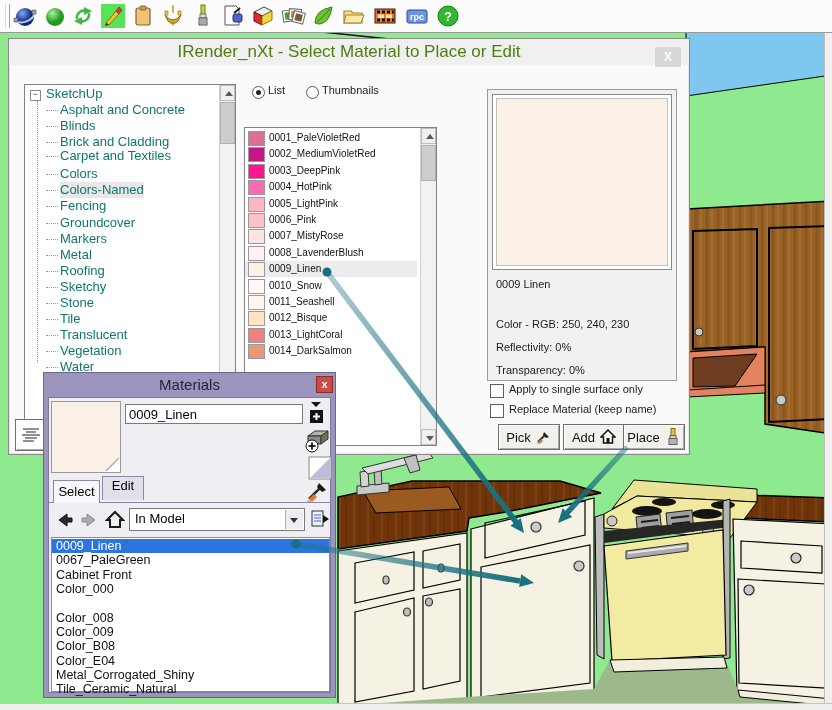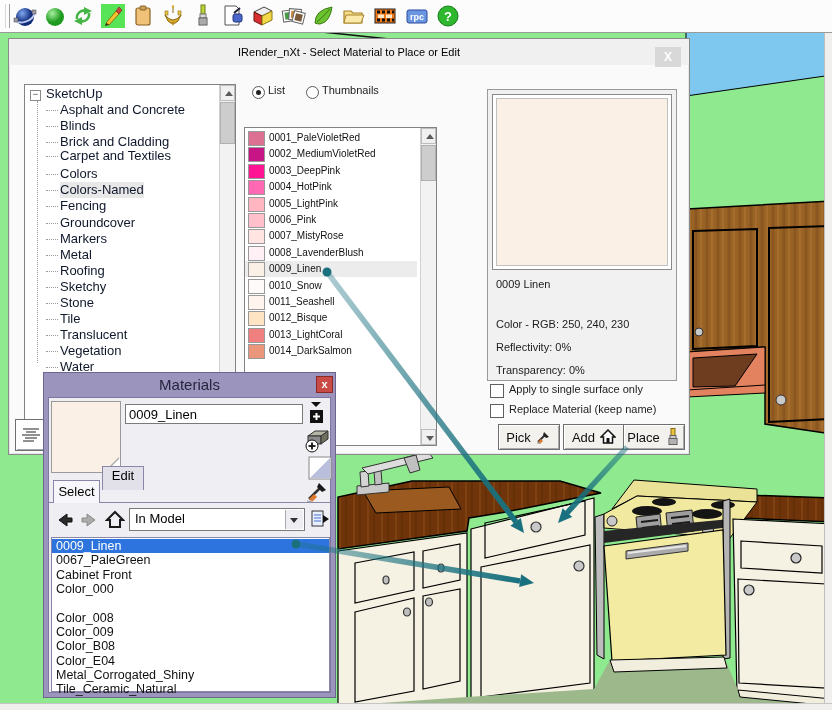--- a/index.html
+++ b/index.html
@@ -12,24 +12,24 @@
   
   .sunken{background:#fff;border:1px solid #828282;}
   .btn3d{background:#F2F1EE;border:1px solid #6f6f6f;
          box-shadow:inset 1px 1px 0 #ffffff, inset -1px -1px 0 #a8a8a8;
          display:flex;align-items:center;justify-content:center;gap:5px;font-size:13px;color:#111;}
   .lbl{font-size:11px;color:#1b1b1b;white-space:nowrap;}
   
   #irender{left:8px;top:38px;width:682px;height:417px;background:#FAFAFA;
            border:1px solid #8a8a8a;box-shadow:0 0 0 1px #e6e6e6 inset;z-index:10;box-sizing:border-box;}
   #ir-title{left:0;top:0;width:100%;height:26px;text-align:center;line-height:26px;
-            font-size:11px;color:#000000;background:#F0F0F0;}
+            font-size:17px;color:#4d7c0f;background:#F0F0F0;}
   #ir-close{left:646px;top:8px;width:26px;height:20px;background:#D8D8D8;color:#fff;
             font-size:12px;font-weight:bold;text-align:center;line-height:20px;}
-  .tree-row{position:absolute;height:16px;line-height:16px;font-size:13px;color:#0f172a;white-space:nowrap;}
+  .tree-row{position:absolute;height:16px;line-height:16px;font-size:13px;color:#0f766e;white-space:nowrap;}
   .tree-dash{position:absolute;left:-14px;top:8px;width:12px;border-top:1px dotted #9b9b9b;}
   .minusbox{position:absolute;left:5px;top:5px;width:9px;height:9px;border:1px solid #8a8a8a;background:#fff;
             font-size:9px;line-height:7px;text-align:center;color:#333;}
   .vscroll{position:absolute;right:0;top:0;bottom:0;width:15px;background:#F2F2F2;border-left:1px solid #d0d0d0;}
   .sbtn{position:absolute;left:0;width:15px;height:16px;background:#F0F0F0;border:1px solid #bdbdbd;box-sizing:border-box;}
   .sbtn i{position:absolute;left:3.5px;width:0;height:0;border-left:4px solid transparent;border-right:4px solid transparent;}
   .sbtn.up i{top:5px;border-bottom:5px solid #5a5a5a;}
   .sbtn.dn i{top:6px;border-top:5px solid #5a5a5a;}
   .sthumb{position:absolute;left:0;width:15px;background:#CDCDCD;border:1px solid #b0b0b0;box-sizing:border-box;}
   .clr-row{position:absolute;left:0;width:172px;height:16px;}
@@ -44,21 +44,21 @@
        z-index:20;box-sizing:border-box;}
   #mat-title{left:0;top:0;width:100%;height:24px;text-align:center;line-height:24px;font-size:15px;color:#26253F;}
   #mat-close{left:272px;top:3px;width:17px;height:17px;background:#C94B45;border:1px solid #8a2a28;
              color:#fff;font-size:11px;font-weight:bold;text-align:center;line-height:15px;box-sizing:border-box;}
   #mat-body{left:4px;top:24px;width:283px;height:296px;background:#EFEEF2;border:1px solid #7d78a0;box-sizing:border-box;}
   #mat-swatch{left:2px;top:3px;width:68px;height:70px;background:#FAF0E6;border:1px solid #9a9a9a;}
   #mat-swatch .fold{position:absolute;right:0;bottom:0;width:0;height:0;border-left:14px solid transparent;border-bottom:14px solid #fff;filter:drop-shadow(-1px -1px 0 #aaa);}
   #mat-name{left:76px;top:6px;width:170px;height:18px;border:1px solid #7a7a7a;font-size:13px;padding:0 3px;font-family:inherit;}
   .tab{position:absolute;font-size:13px;text-align:center;box-sizing:border-box;}
   #tab-select{left:4px;top:82px;width:47px;height:23px;background:#F7F6FA;border:1px solid #8a86a8;border-bottom:none;line-height:22px;z-index:2;}
-  #tab-edit{left:53px;top:68px;width:42px;height:24px;background:#E2E0E8;border:1px solid #8a86a8;border-bottom:none;line-height:18px;}
+  #tab-edit{left:53px;top:78px;width:42px;height:24px;background:#E2E0E8;border:1px solid #8a86a8;border-bottom:none;line-height:18px;}
   #tabline{left:0;top:104px;width:283px;height:0;border-top:1px solid #8a86a8;}
   #mat-combo{left:80px;top:110px;width:176px;height:23px;background:#fff;border:1px solid #7a7a7a;box-sizing:border-box;}
   #mat-combo .val{position:absolute;left:5px;top:2px;font-size:13px;}
   #mat-combo .dd{position:absolute;right:1px;top:1px;width:17px;height:19px;background:#EDEDF2;border-left:1px solid #aaa;}
   #mat-combo .dd i{position:absolute;left:4px;top:8px;width:0;height:0;border-left:4px solid transparent;border-right:4px solid transparent;border-top:5px solid #333;}
   #mat-list{left:2px;top:139px;width:279px;height:155px;background:#fff;border:1px solid #8a86a8;box-sizing:border-box;}
   .mat-row{position:absolute;left:0;width:100%;height:14px;font-size:12.5px;line-height:14px;padding-left:4px;box-sizing:border-box;color:#111;white-space:nowrap;}
   .mat-row.sel{background:#2E74DE;color:#fff;}
   .mini{position:absolute;}
   

